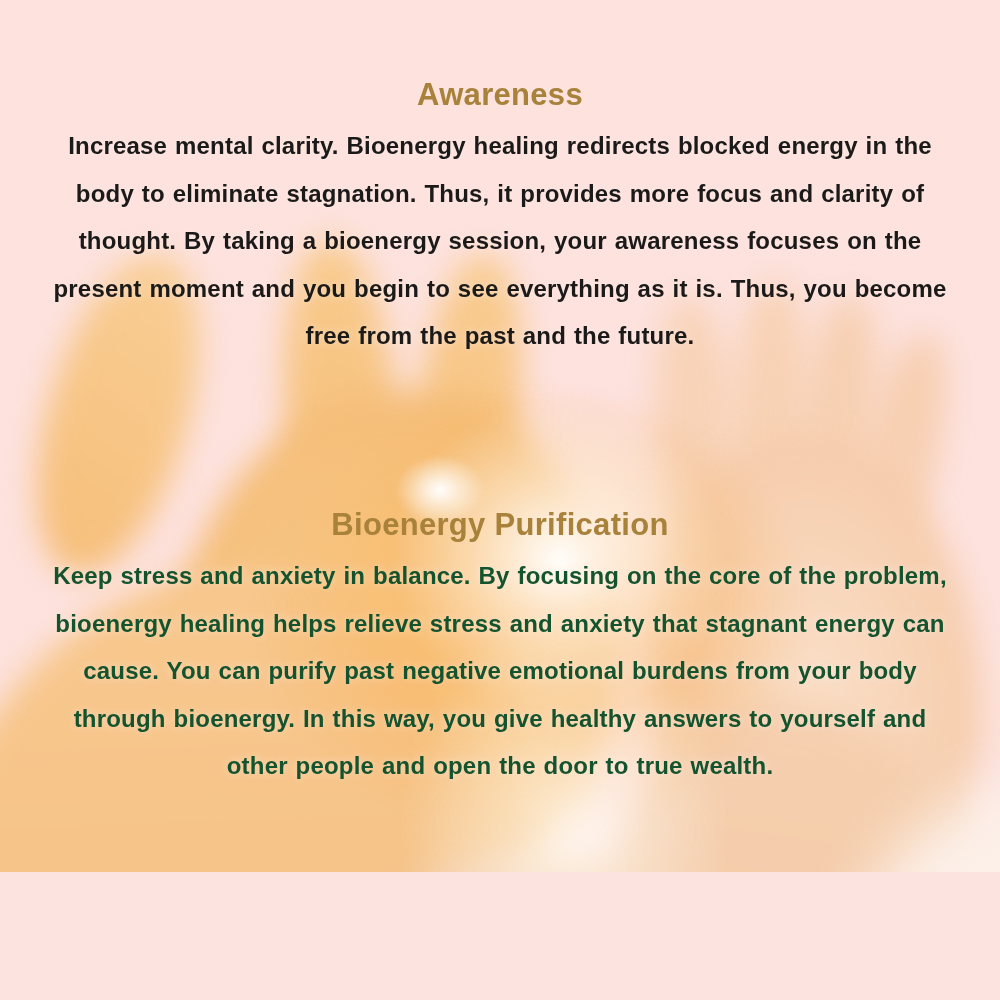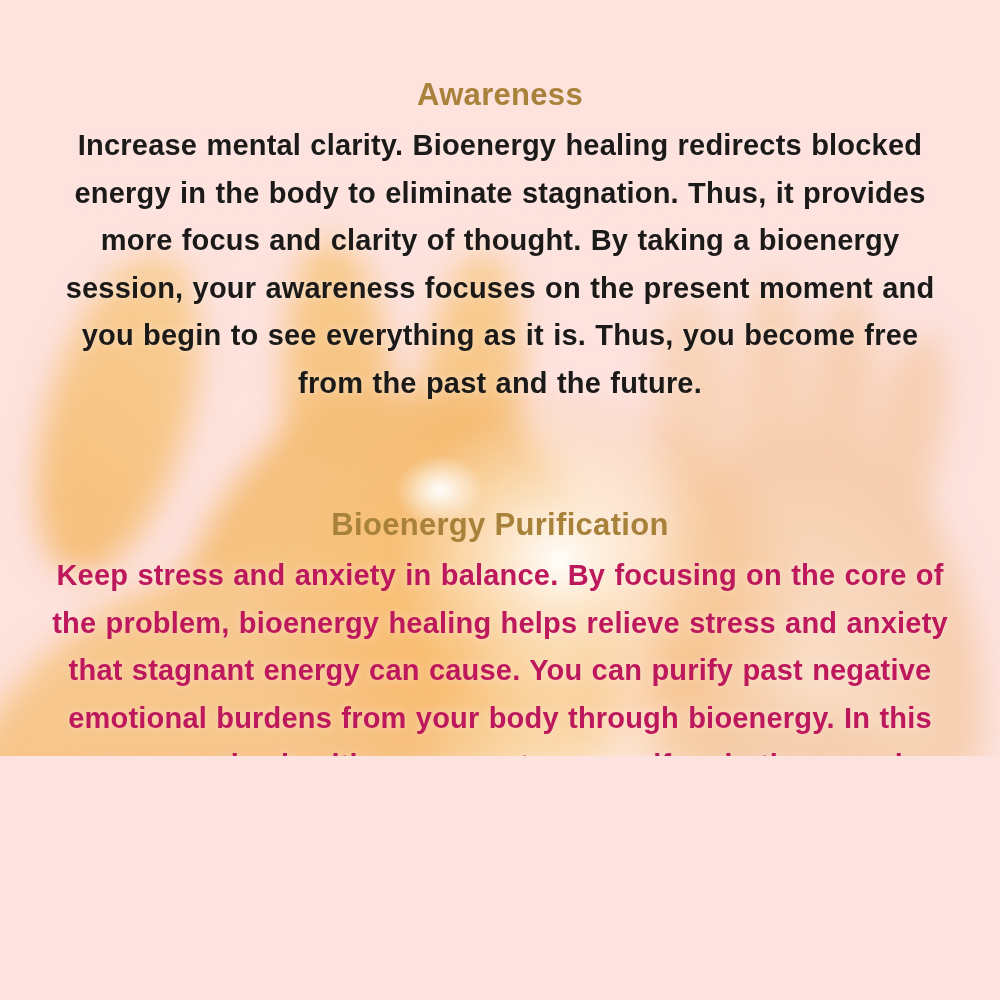--- a/index.html
+++ b/index.html
@@ -1,18 +1,18 @@
 <!DOCTYPE html>
 <html><head>
 <meta charset="utf-8">
 <style>
   html,body{margin:0;padding:0;background:#fde3df;}
   .canvas{
     position:relative;
-    width:1000px;height:756px;
+    width:1000px;height:872px;
     overflow:hidden;
     font-family:"Liberation Sans", sans-serif;
     background:#fde2de;
   }
   
   .bg-layer{position:absolute;pointer-events:none;}
   .sky{
     left:0;top:0;width:1000px;height:1000px;
     background:
       radial-gradient(600px 420px at 88% 16%, rgba(255,245,242,.65), rgba(255,245,242,0) 70%),
@@ -48,21 +48,21 @@
   }
   .section .heading{
     font-weight:700;
     font-size:31px;
     letter-spacing:.3px;
     line-height:38px;
     margin:0 0 8px 0;
   }
   .section .body{
     font-weight:700;
-    font-size:29px;
+    font-size:24px;
     letter-spacing:.2px;
     word-spacing:1px;
     line-height:47.5px;
     margin:0;
     text-shadow:0 0 10px rgba(255,243,238,.55);
   }
   #section-awareness{top:76px;}
   #section-emotional{top:506px;}
 </style>
 </head>
@@ -93,16 +93,16 @@
   <div class="bg-layer blob sun-spark"></div>
   <div class="bg-layer blob sun-beam"></div>
 
   <div class="section" id="section-awareness">
     <h2 class="heading" style="color: rgb(168, 130, 59);">Awareness</h2>
     <p class="body" style="color: rgb(27, 26, 25);">Increase mental clarity. Bioenergy healing redirects blocked energy in the body to eliminate stagnation. Thus, it provides more focus and clarity of thought. By taking a bioenergy session, your awareness focuses on the present moment and you begin to see everything as it is. Thus, you become free from the past and the future.</p>
   </div>
 
   <div class="section" id="section-emotional">
     <h2 class="heading" style="color: rgb(168, 130, 59);">Bioenergy Purification</h2>
-    <p class="body" style="color: #be185d;">Keep stress and anxiety in balance. By focusing on the core of the problem, bioenergy healing helps relieve stress and anxiety that stagnant energy can cause. You can purify past negative emotional burdens from your body through bioenergy. In this way, you give healthy answers to yourself and other people and open the door to true wealth.</p>
+    <p class="body" style="color: #14532d;">Keep stress and anxiety in balance. By focusing on the core of the problem, bioenergy healing helps relieve stress and anxiety that stagnant energy can cause. You can purify past negative emotional burdens from your body through bioenergy. In this way, you give healthy answers to yourself and other people and open the door to true wealth.</p>
   </div>
 
 </div>
 
 </body></html>

